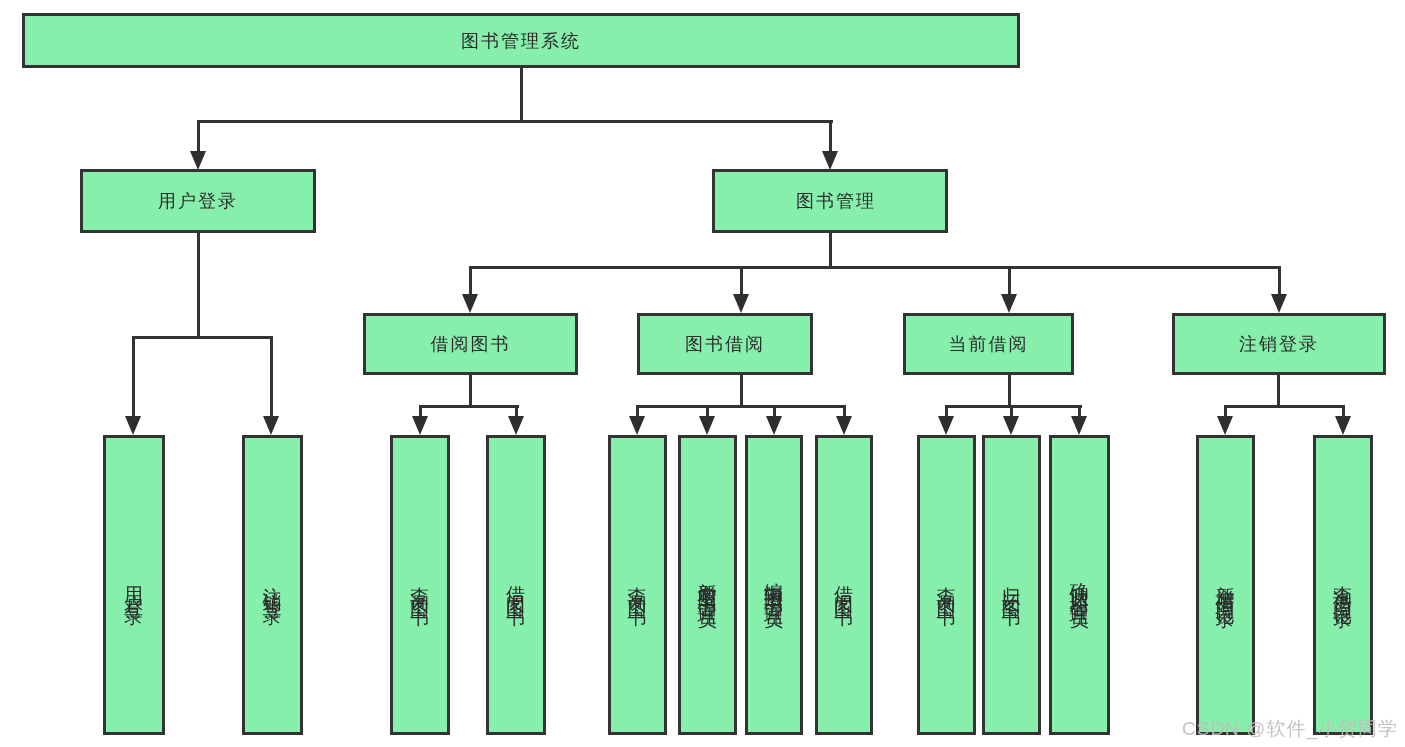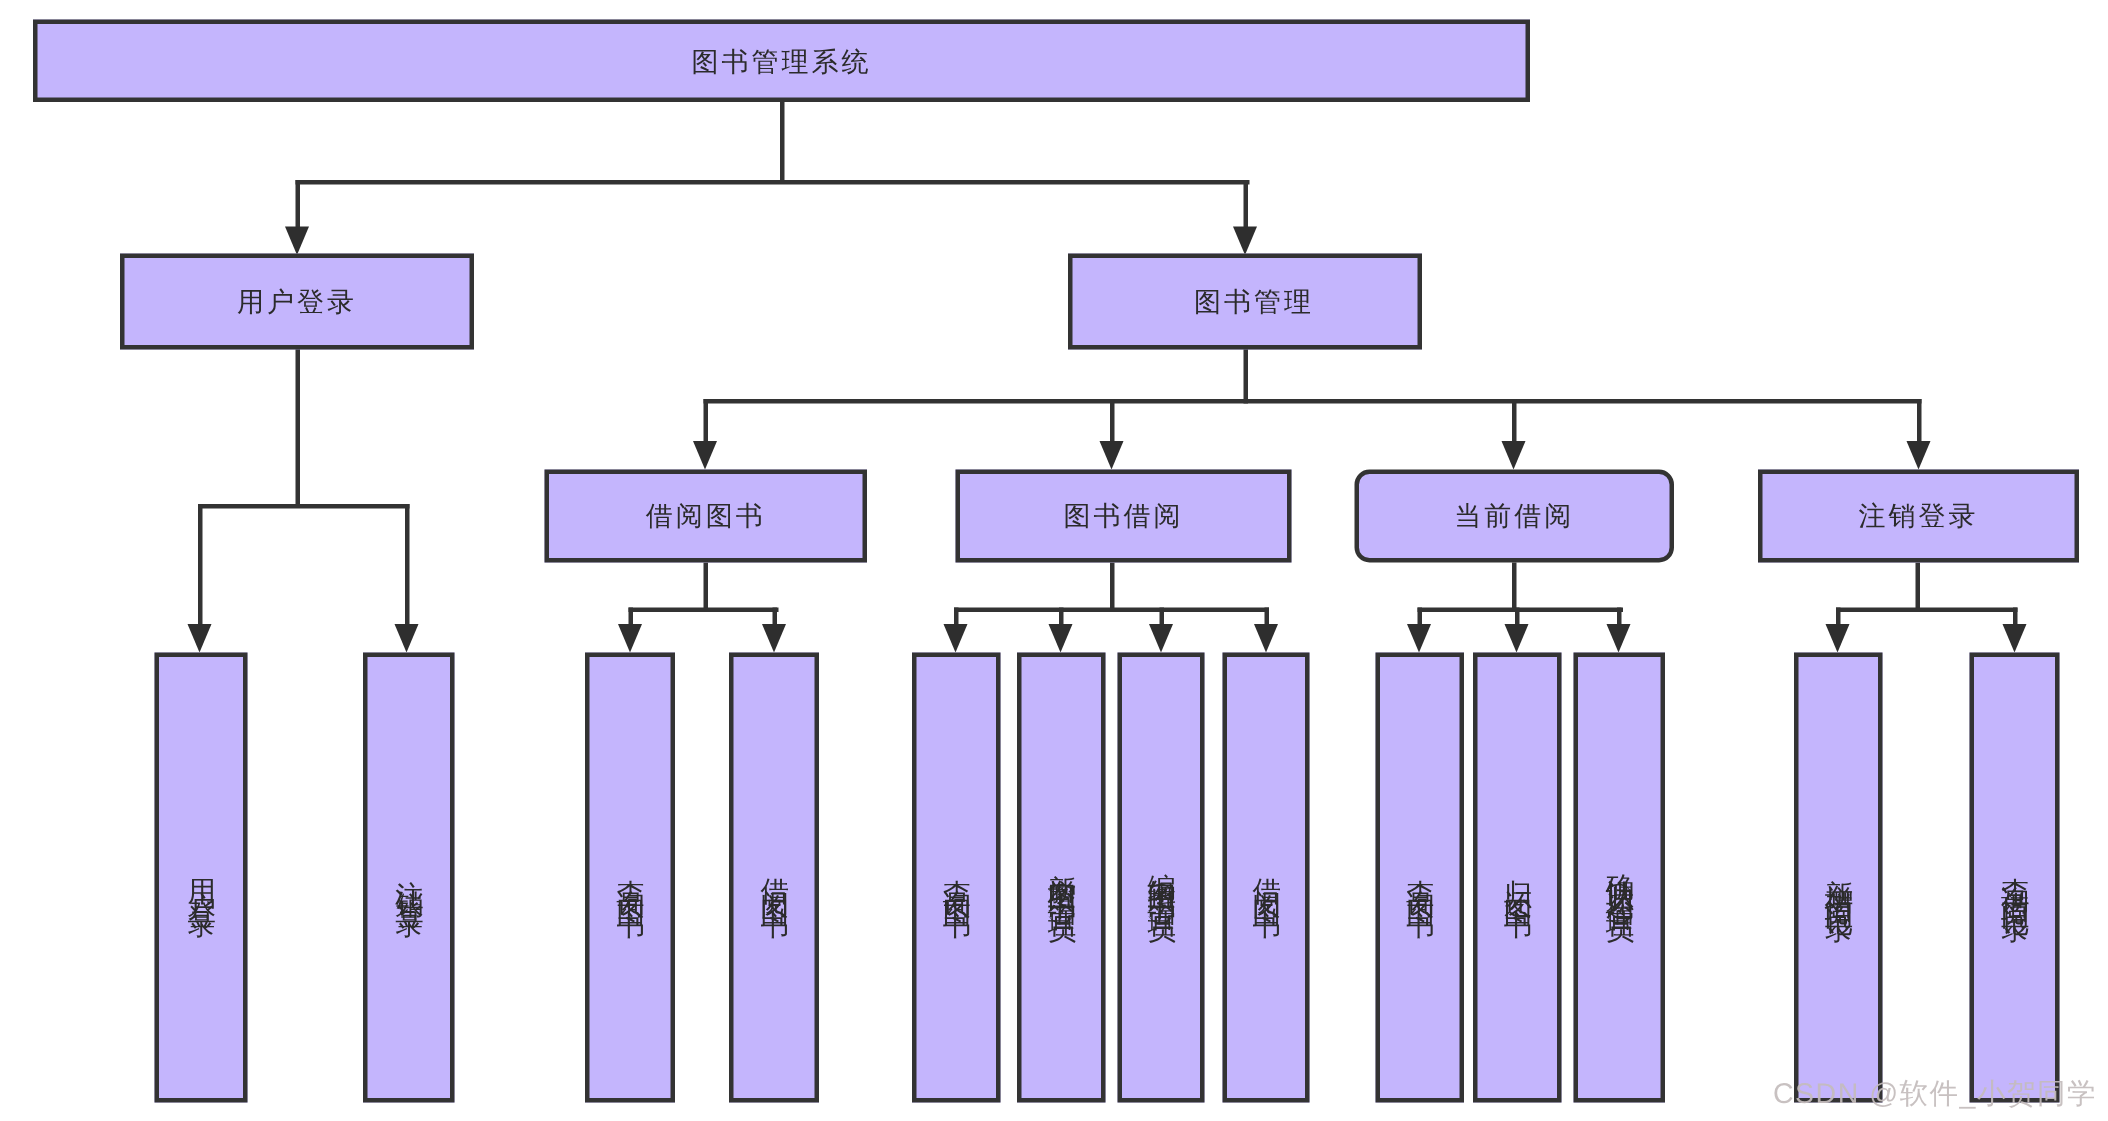--- a/index.html
+++ b/index.html
@@ -12,21 +12,21 @@
     overflow: hidden;
   }
   #canvas {
     position: relative;
     width: 1405px;
     height: 747px;
     background: #ffffff;
   }
   .box {
     position: absolute;
-    background: #c4b5fd;
+    background: #86efac;
     border: 3px solid #333333;
     box-sizing: border-box;
     display: flex;
     align-items: center;
     justify-content: center;
     color: #2b2b2b;
     font-size: 18px;
     letter-spacing: 2px;
     z-index: 2;
   }
@@ -82,25 +82,25 @@
   </div>
 
   <div class="box" style="left:712px; top:169px; width:236px; height:64px;padding-left:12px;">
     <span>图书管理</span>
   </div>
 
   <div class="box" style="left:363px; top:313px; width:215px; height:62px;">
     <span>借阅图书</span>
   </div>
 
-  <div class="box" style="left:637px; top:313px; width:224px; height:62px;">
+  <div class="box" style="left:637px; top:313px; width:176px; height:62px;">
     <span>图书借阅</span>
   </div>
 
-  <div class="box" style="left:903px; top:313px; width:213px; height:62px;border-radius:10px;">
+  <div class="box" style="left:903px; top:313px; width:171px; height:62px;">
     <span>当前借阅</span>
   </div>
 
   <div class="box" style="left:1172px; top:313px; width:214px; height:62px;">
     <span>注销登录</span>
   </div>
 
   <div class="box vbox" style="left:103px; top:435px; width:62px; height:300px;">
     <span class="vtext">用户登录</span>
   </div>

